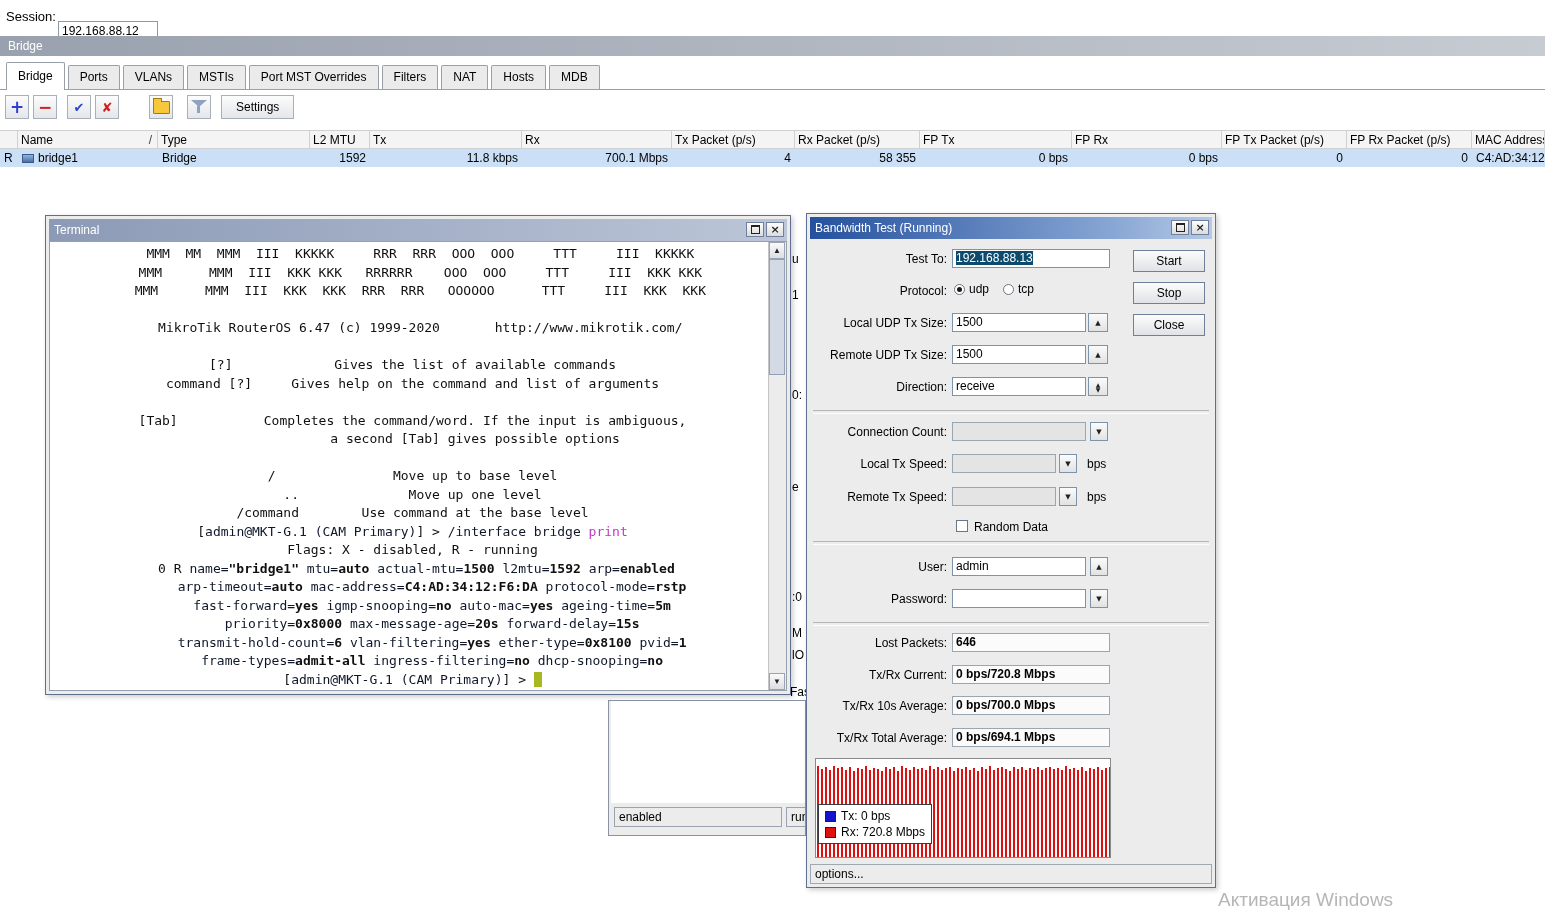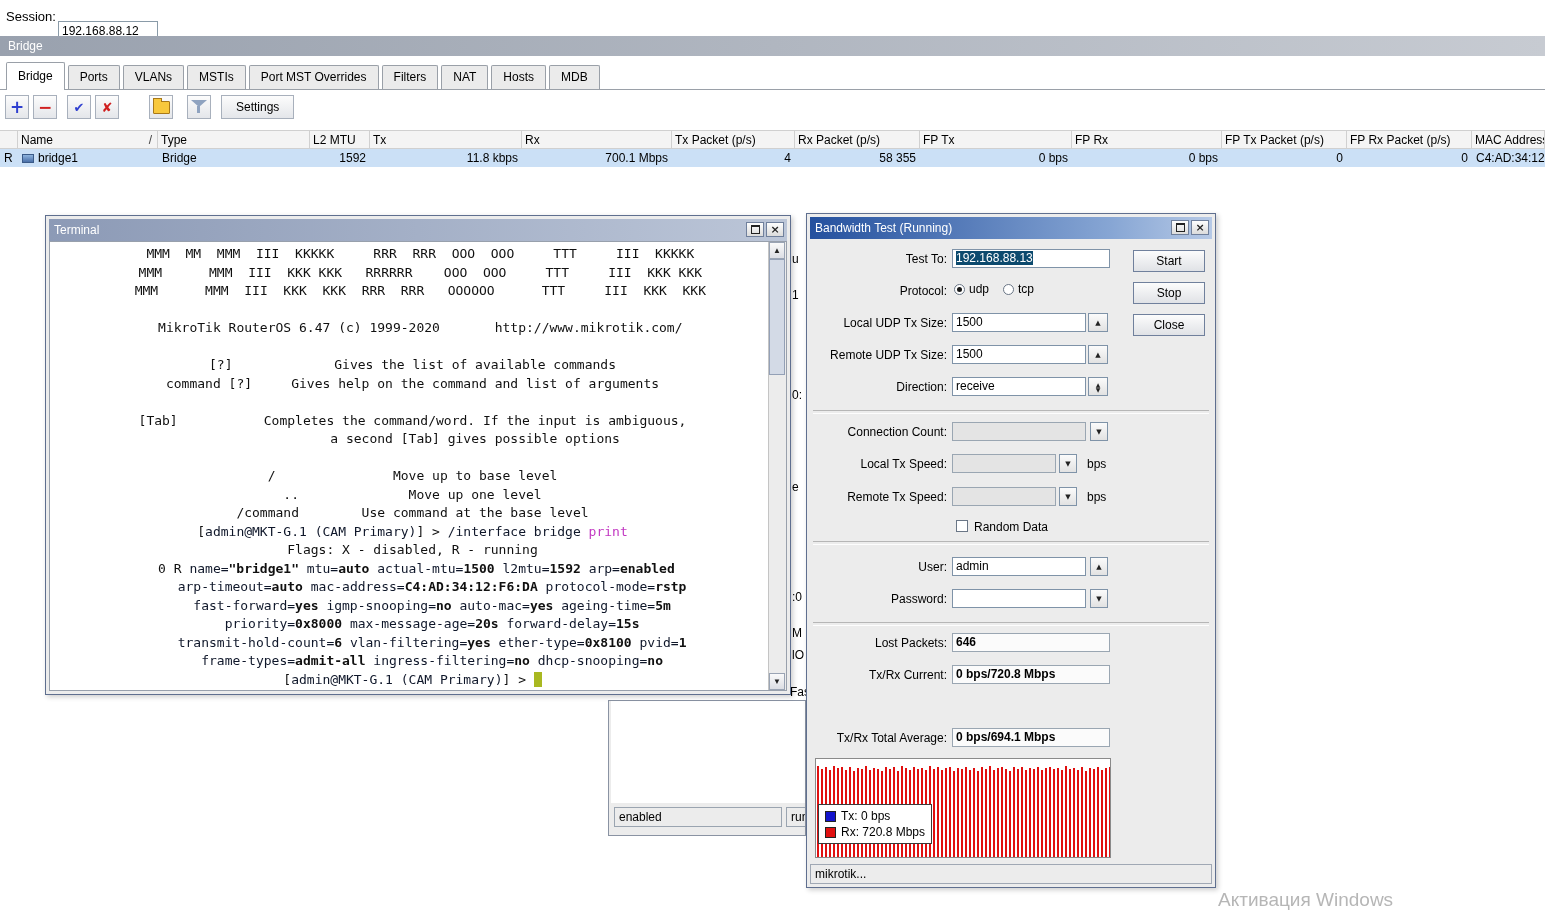--- a/index.html
+++ b/index.html
@@ -363,20 +363,24 @@
     <div class="row" style="top:394px">
       <span class="blabel">Lost Packets:</span>
       <span class="binput i158 stat">646</span>
     </div>
 
     <div class="row" style="top:426px">
       <span class="blabel">Tx/Rx Current:</span>
       <span class="binput i158 stat">0 bps/720.8 Mbps</span>
     </div>
 
+    <div class="row" style="top:457px">
+      <span class="blabel">Tx/Rx 10s Average:</span>
+      <span class="binput i158 stat">0 bps/700.0 Mbps</span>
+    </div>
 
     <div class="row" style="top:489px">
       <span class="blabel">Tx/Rx Total Average:</span>
       <span class="binput i158 stat">0 bps/694.1 Mbps</span>
     </div>
 
     <div id="bw-chart">
         <div class="bar" style="height: 91px;"></div>
         <div class="bar" style="height: 88px;"></div>
         <div class="bar" style="height: 90px;"></div>
@@ -456,17 +460,17 @@
       <div class="lrow">
           <span class="sw tx"></span>
           <span>Tx:  0 bps</span>
         </div>
       <div class="lrow">
           <span class="sw rx"></span>
           <span>Rx:  720.8 Mbps</span>
         </div>
     </div>
 
-    <div id="bw-status">mikrotik...</div>
+    <div id="bw-status">options...</div>
   </div>
 </div>
 
 <div id="watermark">Активация Windows</div>
 
 </body></html>

